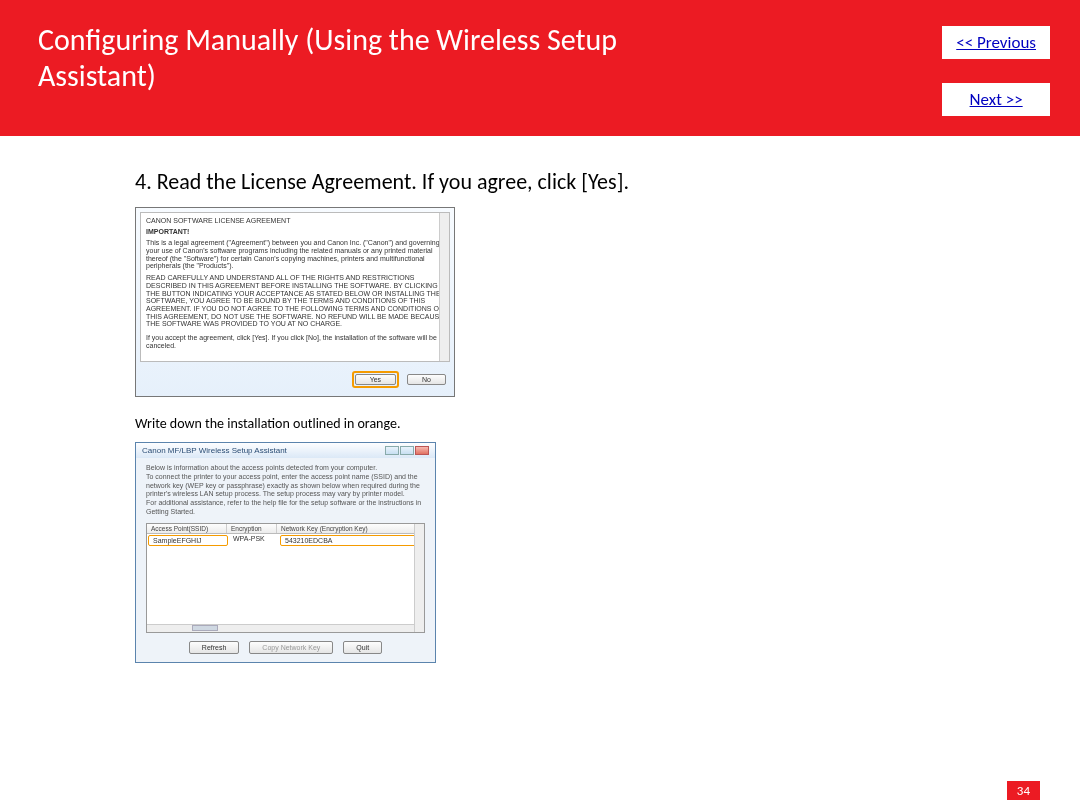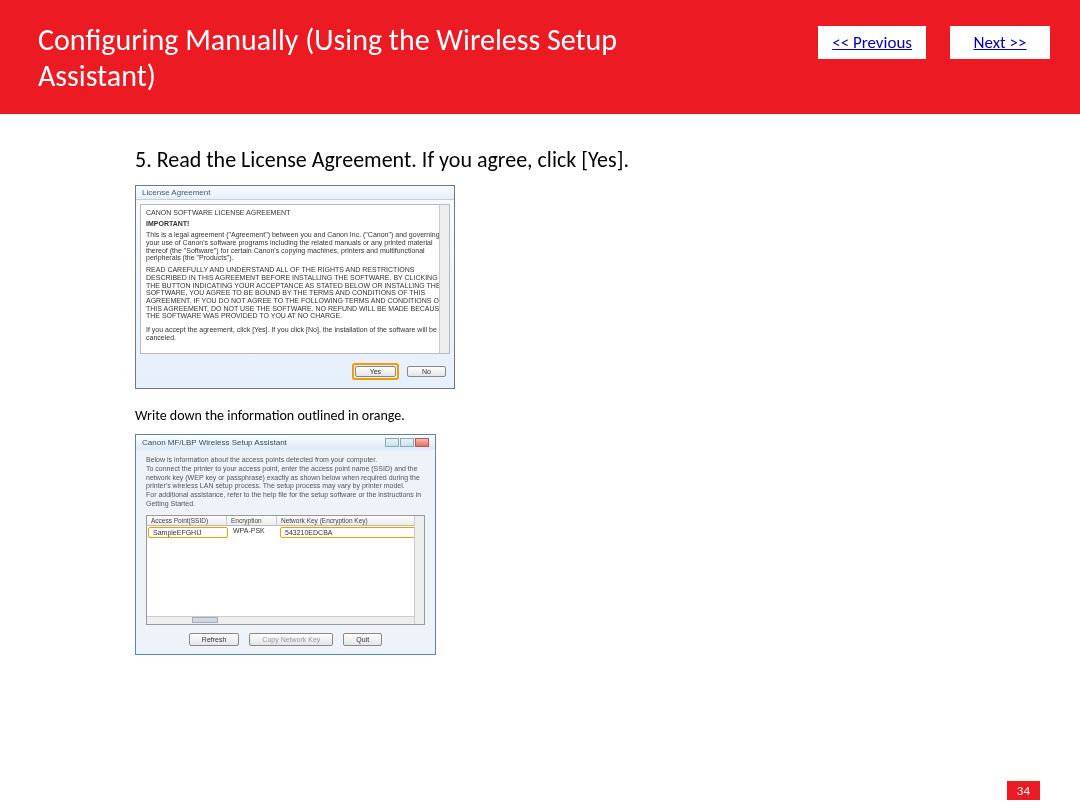--- a/index.html
+++ b/index.html
@@ -22,20 +22,21 @@
     color: #fff;
     font-size: 30px;
     line-height: 1.2;
     font-weight: 400;
     max-width: 640px;
   }
   .nav-buttons {
     display: flex;
     gap: 24px;
     margin-top: 4px;
+    flex-direction: column;
   }
   .nav-btn {
     background: #fff;
     color: #0000c0;
     text-decoration: underline;
     padding: 6px 14px;
     font-size: 17px;
     cursor: pointer;
     min-width: 100px;
     text-align: center;
@@ -207,43 +208,42 @@
   <div class="title">Configuring Manually (Using the Wireless Setup Assistant)</div>
   <div class="nav-buttons">
     <div class="nav-btn">&lt;&lt; Previous</div>
     <div class="nav-btn">Next &gt;&gt;</div>
   </div>
 </div>
 
 <div class="content">
 
   <div class="step">
-    <div class="step-title">5. Read the License Agreement. If you agree, click [Yes].</div>
+    <div class="step-title">4. Read the License Agreement. If you agree, click [Yes].</div>
 
     <div class="lic-dialog">
-      <div class="lic-titlebar">License Agreement</div>
       <div class="lic-body">
         <div class="lic-line">CANON SOFTWARE LICENSE AGREEMENT</div>
         <div class="lic-line lic-imp">IMPORTANT!</div>
         <div class="lic-line">This is a legal agreement ("Agreement") between you and Canon Inc. ("Canon") and governing your use of Canon's software programs including the related manuals or any printed material thereof (the "Software") for certain Canon's copying machines, printers and multifunctional peripherals (the "Products").</div>
         <div class="lic-line" style="margin-top:4px">READ CAREFULLY AND UNDERSTAND ALL OF THE RIGHTS AND RESTRICTIONS DESCRIBED IN THIS AGREEMENT BEFORE INSTALLING THE SOFTWARE. BY CLICKING THE BUTTON INDICATING YOUR ACCEPTANCE AS STATED BELOW OR INSTALLING THE SOFTWARE, YOU AGREE TO BE BOUND BY THE TERMS AND CONDITIONS OF THIS AGREEMENT. IF YOU DO NOT AGREE TO THE FOLLOWING TERMS AND CONDITIONS OF THIS AGREEMENT, DO NOT USE THE SOFTWARE. NO REFUND WILL BE MADE BECAUSE THE SOFTWARE WAS PROVIDED TO YOU AT NO CHARGE.</div>
         <div class="lic-line" style="margin-top:6px">If you accept the agreement, click [Yes]. If you click [No], the installation of the software will be canceled.</div>
         <div class="lic-scroll"></div>
       </div>
       <div class="lic-footer">
         <span class="lic-yes-wrap">
           <span class="lic-btn">Yes</span>
         </span>
         <span class="lic-btn">No</span>
       </div>
     </div>
   </div>
 
   <div class="step">
-    <div class="step-sub">Write down the information outlined in orange.</div>
+    <div class="step-sub">Write down the installation outlined in orange.</div>
 
     <div class="wl-dialog">
       <div class="wl-title">
         <span>Canon MF/LBP Wireless Setup Assistant</span>
         <span class="wl-winbtns">
           <span class="wl-winbtn"></span>
           <span class="wl-winbtn"></span>
           <span class="wl-winbtn red"></span>
         </span>
       </div>

